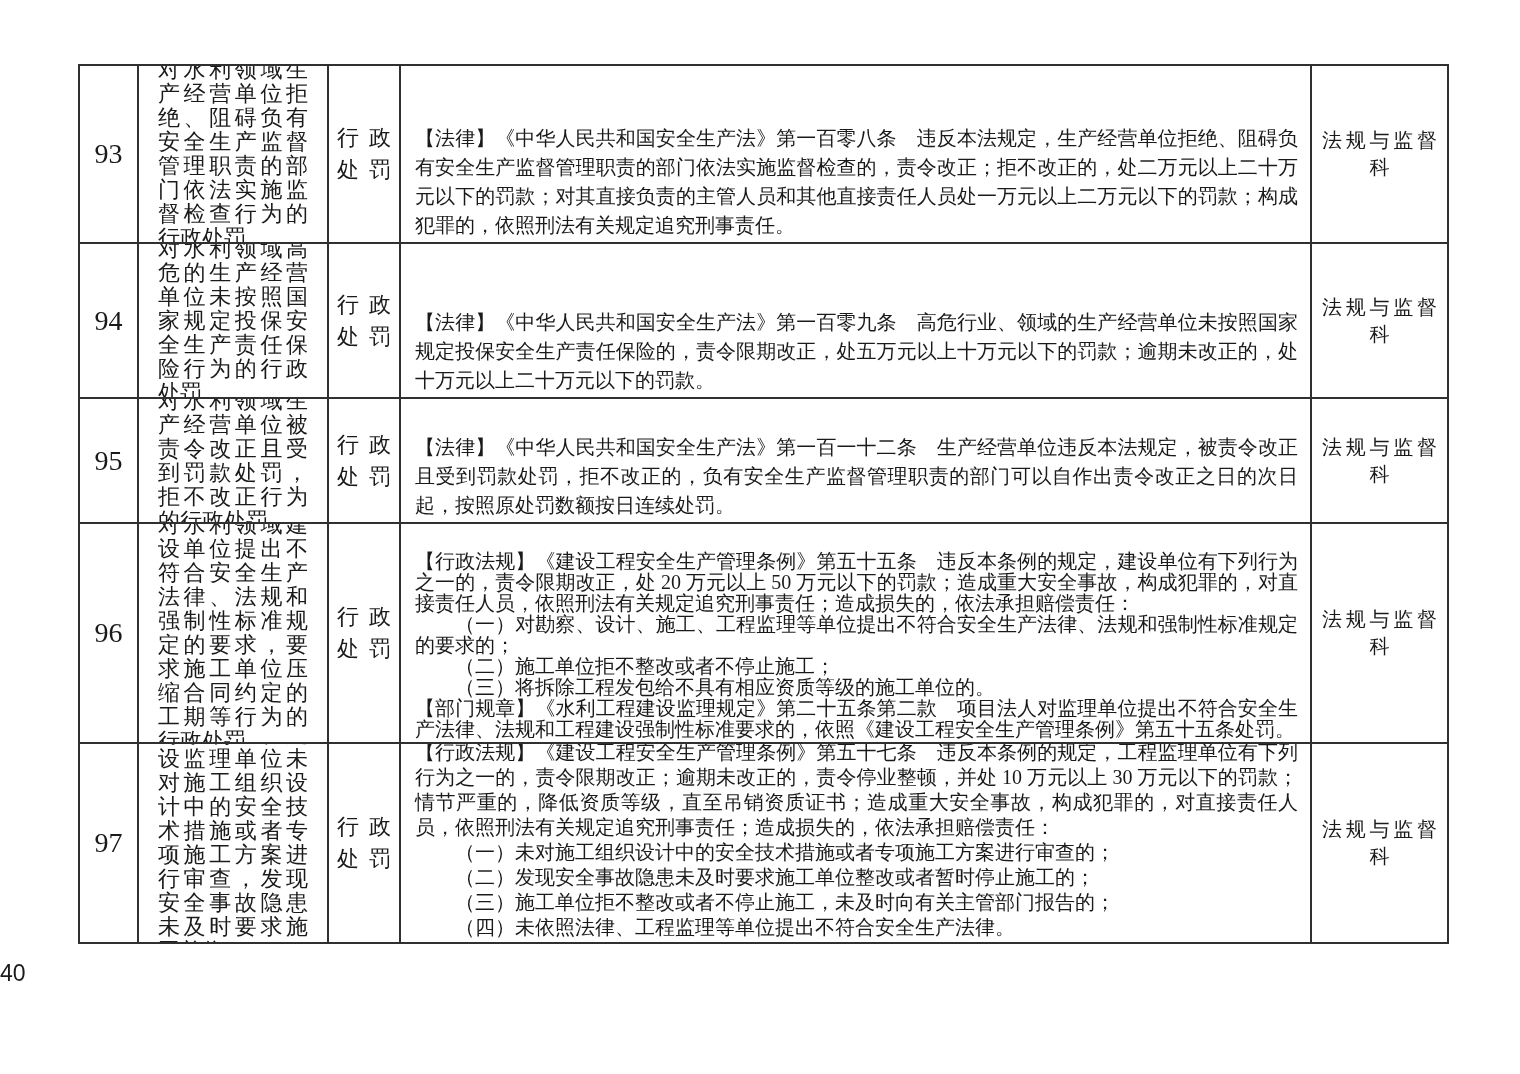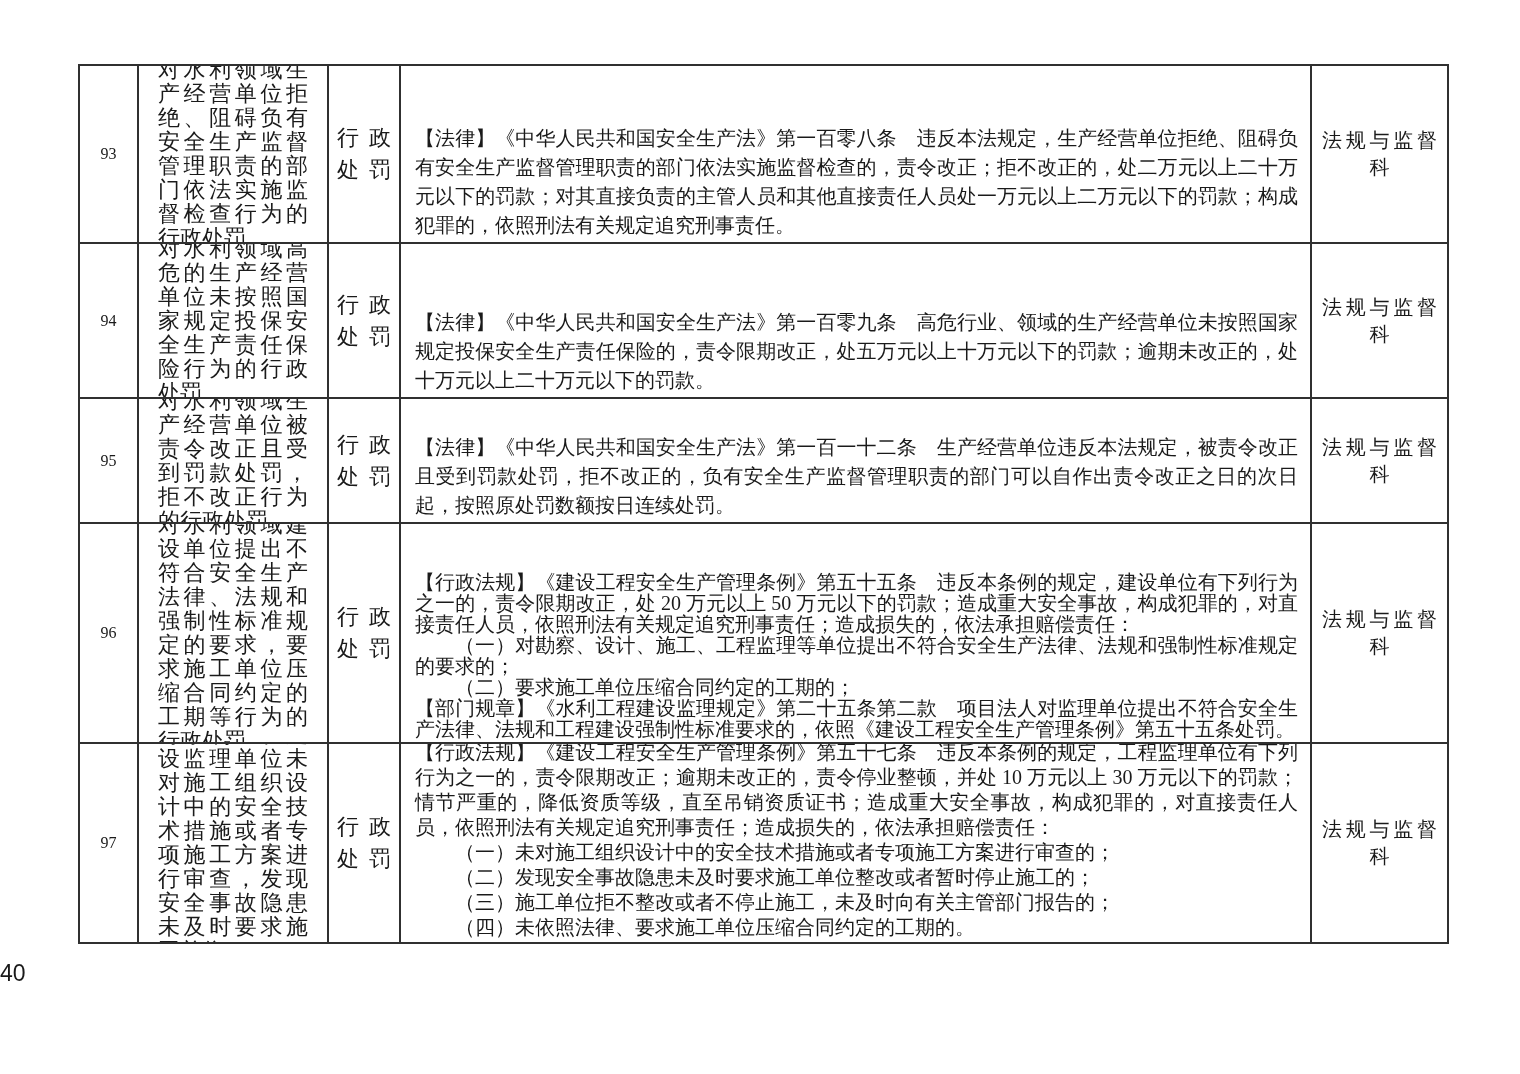--- a/index.html
+++ b/index.html
@@ -28,21 +28,21 @@
     border-right: 2px solid #303030;
     border-bottom: 2px solid #303030;
     display: flex;
     flex-direction: column;
     justify-content: center;
     overflow: hidden;
   }
   .cell > .inner { width: 100%; }
   .c-num {
     align-items: center;
-    font-size: 16px;
+    font-size: 28px;
     text-align: center;
   }
   .c-item {
     padding: 2px 19px;
     font-size: 22px;
     line-height: 24px;
     text-align: justify;
   }
   .c-type {
     padding: 12px 8px;
@@ -153,21 +153,22 @@
       <div class="cell c-item">
           <div class="inner">对水利领域建设单位提出不符合安全生产法律、法规和强制性标准规定的要求，要求施工单位压缩合同约定的工期等行为的行政处罚</div>
         </div>
       <div class="cell c-type">
           <div class="inner">行政处罚</div>
         </div>
       <div class="cell c-basis">
           <div class="inner">
         <p>【行政法规】《建设工程安全生产管理条例》第五十五条　违反本条例的规定，建设单位有下列行为之一的，责令限期改正，处 20 万元以上 50 万元以下的罚款；造成重大安全事故，构成犯罪的，对直接责任人员，依照刑法有关规定追究刑事责任；造成损失的，依法承担赔偿责任：</p>
         <p class="indent">（一）对勘察、设计、施工、工程监理等单位提出不符合安全生产法律、法规和强制性标准规定的要求的；</p>
-        <p class="indent">（二）要求施工单位压缩合同约定的工期的；</p>
+        <p class="indent">（二）施工单位拒不整改或者不停止施工；</p>
+        <p class="indent">（三）将拆除工程发包给不具有相应资质等级的施工单位的。</p>
         <p>【部门规章】《水利工程建设监理规定》第二十五条第二款　项目法人对监理单位提出不符合安全生产法律、法规和工程建设强制性标准要求的，依照《建设工程安全生产管理条例》第五十五条处罚。</p>
       </div>
         </div>
       <div class="cell c-dept">
           <div class="inner">法规与监督科</div>
         </div>
     </div>
 
     <div class="trow r-97">
       <div class="cell c-num">
@@ -178,21 +179,21 @@
         </div>
       <div class="cell c-type">
           <div class="inner">行政处罚</div>
         </div>
       <div class="cell c-basis">
           <div class="inner">
         <p>【行政法规】《建设工程安全生产管理条例》第五十七条　违反本条例的规定，工程监理单位有下列行为之一的，责令限期改正；逾期未改正的，责令停业整顿，并处 10 万元以上 30 万元以下的罚款；情节严重的，降低资质等级，直至吊销资质证书；造成重大安全事故，构成犯罪的，对直接责任人员，依照刑法有关规定追究刑事责任；造成损失的，依法承担赔偿责任：</p>
         <p class="indent">（一）未对施工组织设计中的安全技术措施或者专项施工方案进行审查的；</p>
         <p class="indent">（二）发现安全事故隐患未及时要求施工单位整改或者暂时停止施工的；</p>
         <p class="indent">（三）施工单位拒不整改或者不停止施工，未及时向有关主管部门报告的；</p>
-        <p class="indent">（四）未依照法律、要求施工单位压缩合同约定的工期的。</p>
+        <p class="indent">（四）未依照法律、工程监理等单位提出不符合安全生产法律。</p>
       </div>
         </div>
       <div class="cell c-dept">
           <div class="inner">法规与监督科</div>
         </div>
     </div>
 
   </div>
 
   <div class="page-number">40</div>

